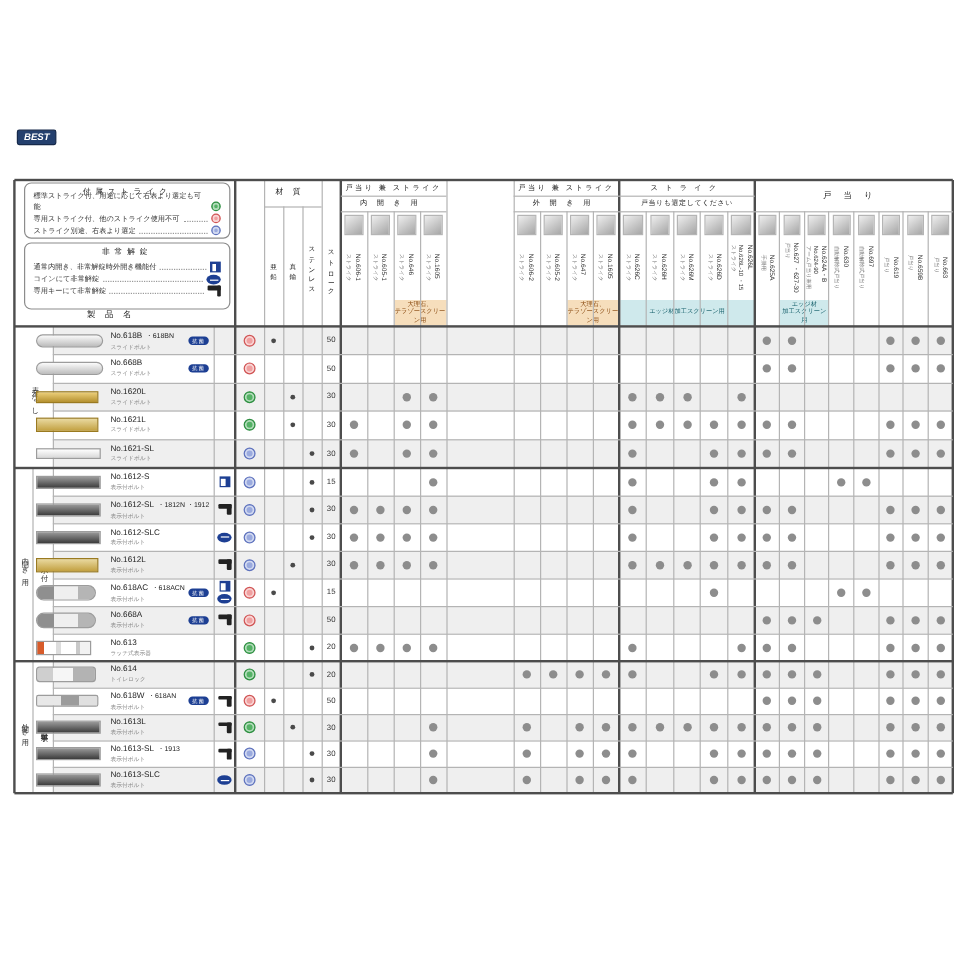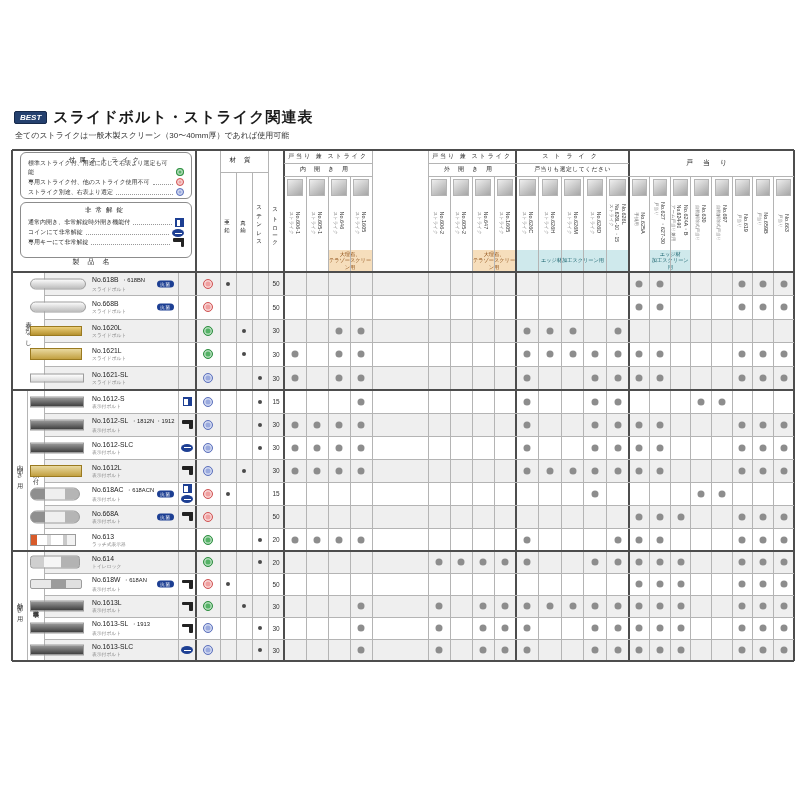--- a/index.html
+++ b/index.html
@@ -50,23 +50,21 @@
   .t-toilet{width:50px;height:13px;border-radius:3px;background:linear-gradient(90deg,#cfcfcf 0 13px,#f6f6f6 13px 30px,#b3b3b3 30px);}
   .t-lever{width:52px;height:10px;border-radius:2px;background:linear-gradient(90deg,#e8e8e8 0 40%,#9c9c9c 40% 70%,#e0e0e0 70%);}
   .grid{position:absolute;}
 </style>
 </head>
 <body>
 
 <div class="page">
   <div class="titlebar">
     <span class="logo">BEST</span>
-    <h1 class="page-title">スライドボルト・ストライク関連表</h1>
   </div>
-  <div class="subtitle">全てのストライクは一般木製スクリーン（30〜40mm厚）であれば使用可能</div>
 
   <div id="tbl">
 
     <div class="lbox" style="left:20px;top:152px;width:172px;height:47px;">
       <div class="lbox-title">付属ストライク</div>
       <div class="litem">
         <span>標準ストライク付、用途に応じて右表より選定も可能</span>
         <span class="leader"></span>
         <span class="bead sm green"></span>
       </div>

